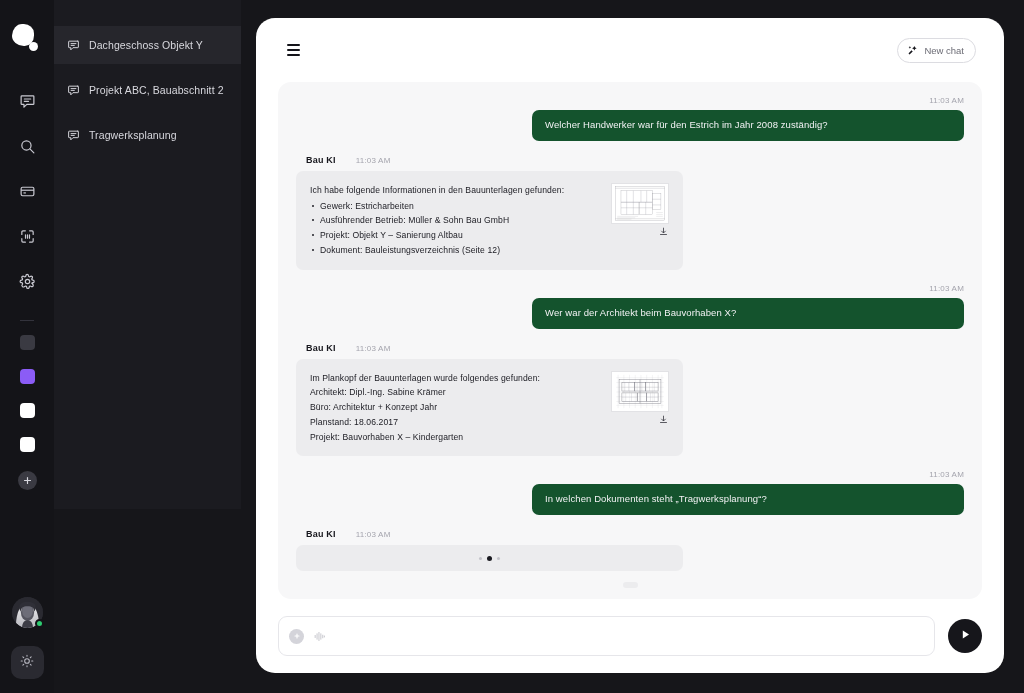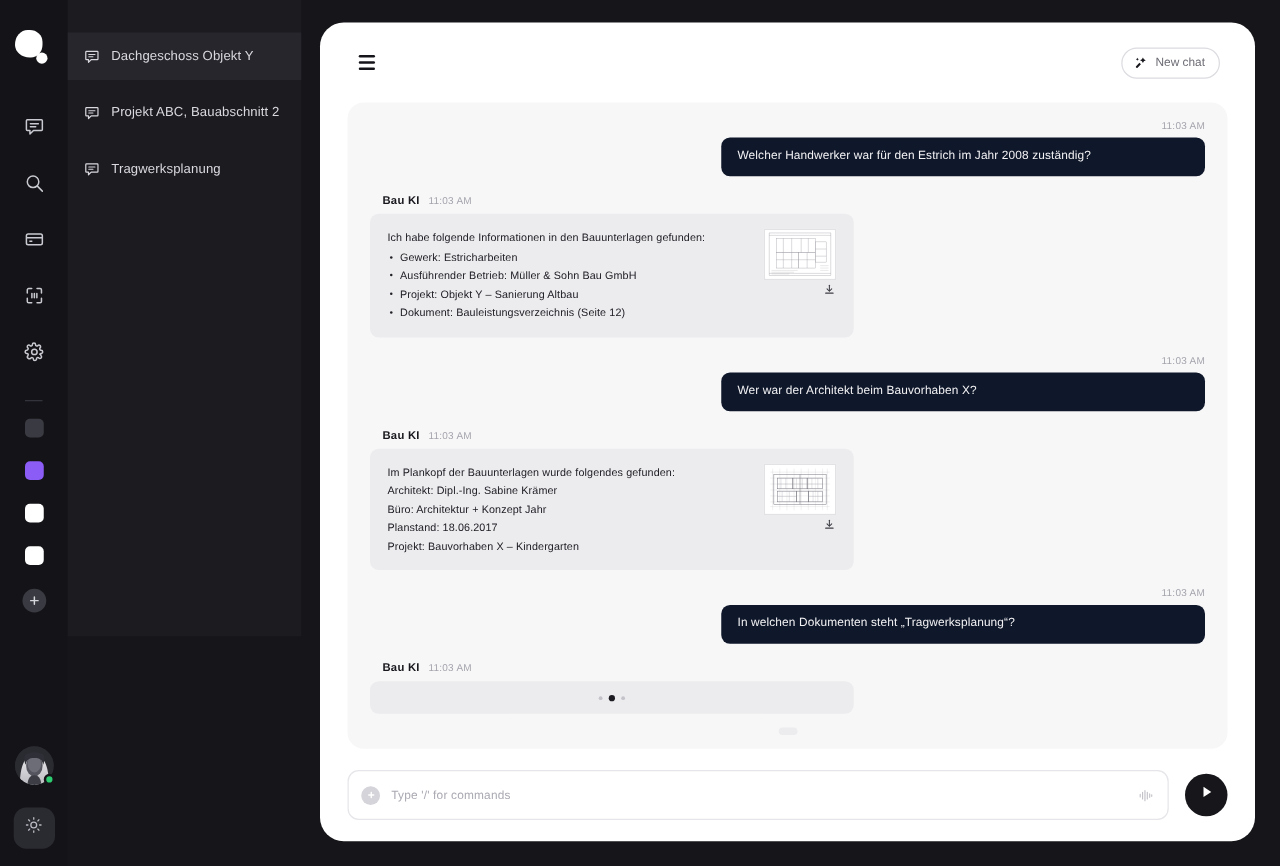--- a/index.html
+++ b/index.html
@@ -238,35 +238,35 @@
 
   .ts-right {
     text-align: right;
     font-size: 8px;
     color: #a4a4ad;
     margin-bottom: 5px;
     letter-spacing: .2px;
   }
   .bubble-user {
     margin-left: auto;
-    width: 387px;
-    background: #0f172a;
+    width: 432px;
+    background: #14532d;
     color: #f2f2f4;
     border-radius: 7px;
     padding: 9px 13px;
     font-size: 9.5px;
     line-height: 1.35;
     letter-spacing: .1px;
   }
 
   .ai-head {
     margin: 14px 0 6px 10px;
     display: flex;
     align-items: baseline;
-    gap: 7px;
+    gap: 20px;
   }
   .ai-name {
     font-size: 9px;
     font-weight: bold;
     color: #17171d;
     letter-spacing: .2px;
   }
   .ai-ts {
     font-size: 8px;
     color: #a4a4ad;
@@ -703,21 +703,20 @@
 
       </div>
 
       <div class="composer">
         <div class="input-shell">
           <span class="plus-circle">
             <svg width="8" height="8" viewBox="0 0 24 24" fill="none" stroke="currentColor" stroke-width="3.4" stroke-linecap="round">
               <path d="M12 6v12M6 12h12"></path>
             </svg>
           </span>
-          <span class="input-text">Type '/' for commands</span>
           <span class="wave-icon">
             <svg width="13" height="13" viewBox="0 0 24 24" fill="none" stroke="currentColor" stroke-width="1.7" stroke-linecap="round">
               <path d="M4 10v4M7.5 7v10M11 4.5v15M14.5 7v10M18 9.5v5M21 11v2"></path>
             </svg>
           </span>
         </div>
         <div class="send-btn">
           <span>
             <svg width="13" height="13" viewBox="0 0 24 24" fill="currentColor">
               <path d="M7 4.5 18.5 12 7 19.5z"></path>

